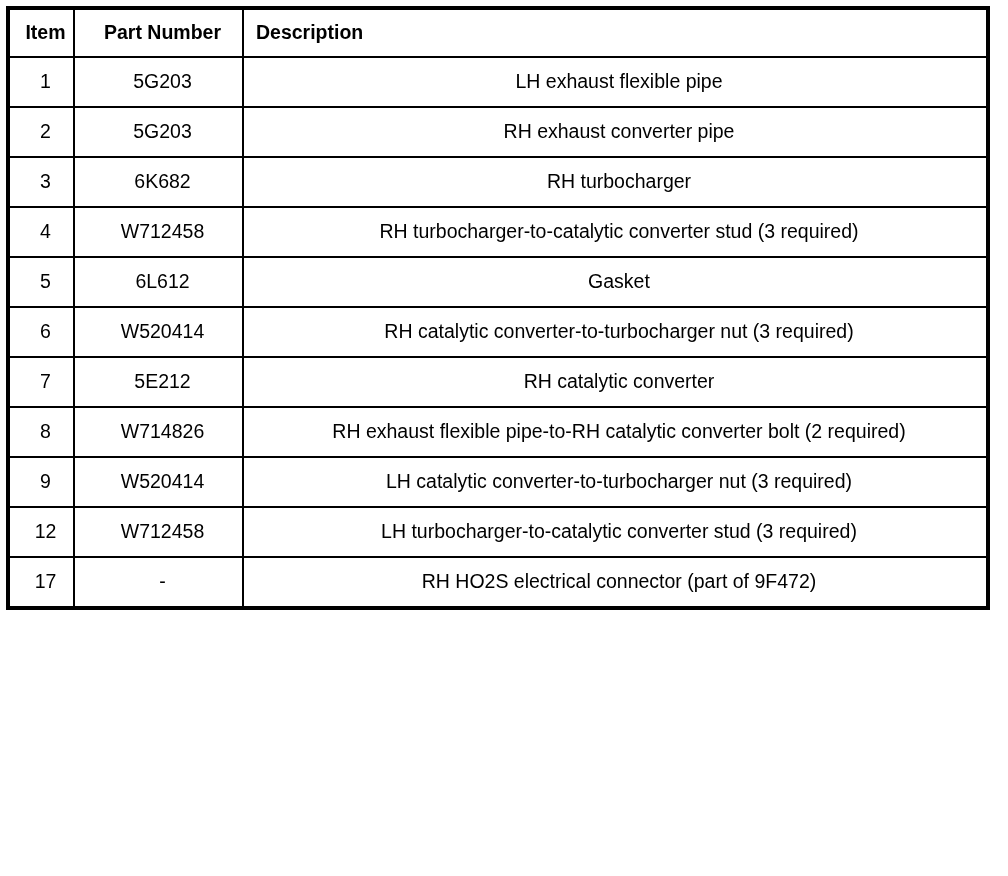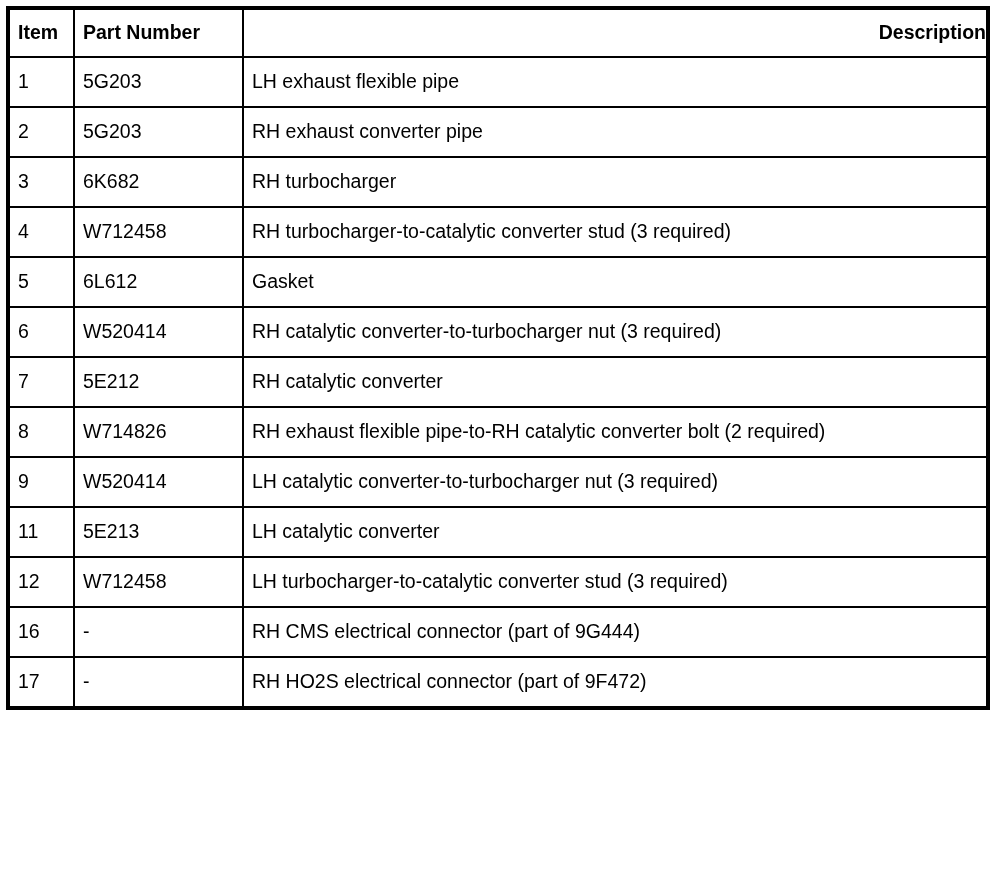--- a/index.html
+++ b/index.html
@@ -38,33 +38,33 @@
   .parts-table col.col-desc      { width: auto; }
 
   .parts-table th,
   .parts-table td {
     border: 2px solid #000000;
     height: 48px;
     padding: 0 0 0 8px;
     font-size: 19.5px;
     line-height: 1.1;
     vertical-align: middle;
-    text-align: left;
+    text-align: center;
     white-space: nowrap;
     overflow: hidden;
   }
 
   .parts-table thead th {
     font-weight: bold;
     height: 46px;
   }
 
   .parts-table thead th.th-desc {
-    text-align: right;
-    padding-left: 0;
+    text-align: left;
+    padding-left: 12px;
   }
 
   .parts-table tbody td.cell-item,
   .parts-table tbody td.cell-part,
   .parts-table tbody td.cell-desc {
     font-weight: normal;
   }
 </style>
 </head>
 <body>
@@ -123,33 +123,23 @@
           <td class="cell-item">8</td>
           <td class="cell-part">W714826</td>
           <td class="cell-desc">RH exhaust flexible pipe-to-RH catalytic converter bolt (2 required)</td>
         </tr>
         <tr>
           <td class="cell-item">9</td>
           <td class="cell-part">W520414</td>
           <td class="cell-desc">LH catalytic converter-to-turbocharger nut (3 required)</td>
         </tr>
         <tr>
-          <td class="cell-item">11</td>
-          <td class="cell-part">5E213</td>
-          <td class="cell-desc">LH catalytic converter</td>
-        </tr>
-        <tr>
           <td class="cell-item">12</td>
           <td class="cell-part">W712458</td>
           <td class="cell-desc">LH turbocharger-to-catalytic converter stud (3 required)</td>
-        </tr>
-        <tr>
-          <td class="cell-item">16</td>
-          <td class="cell-part">-</td>
-          <td class="cell-desc">RH CMS electrical connector (part of 9G444)</td>
         </tr>
         <tr>
           <td class="cell-item">17</td>
           <td class="cell-part">-</td>
           <td class="cell-desc">RH HO2S electrical connector (part of 9F472)</td>
         </tr>
       </tbody>
   </table>
 </div>
 

